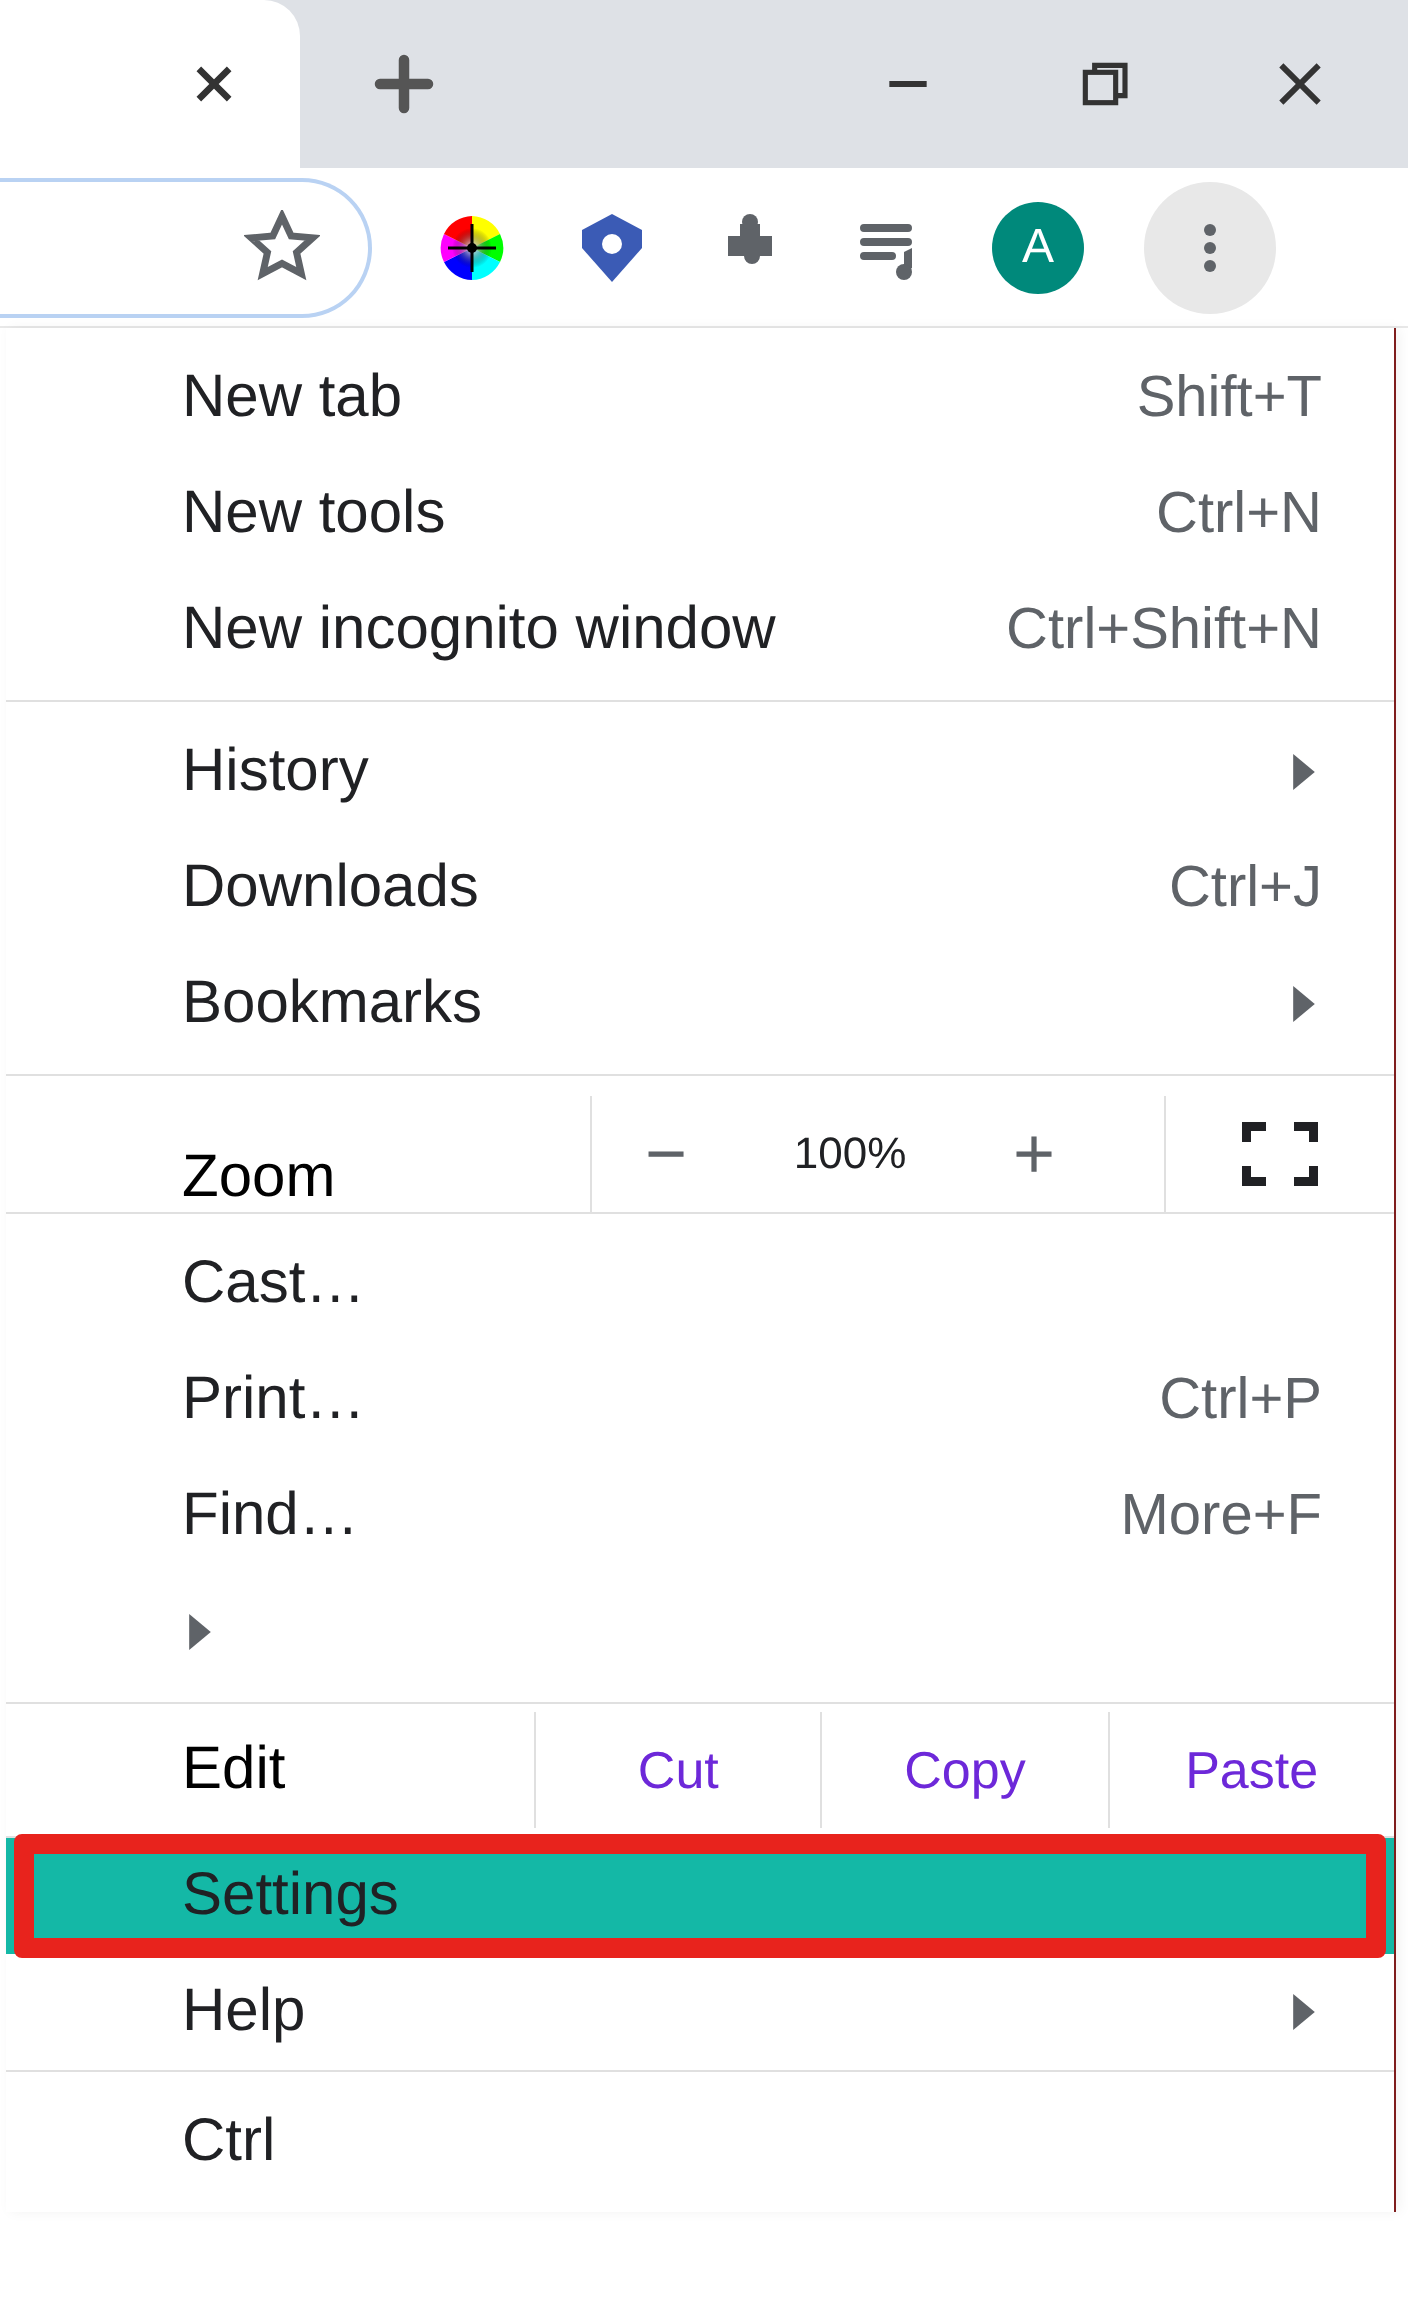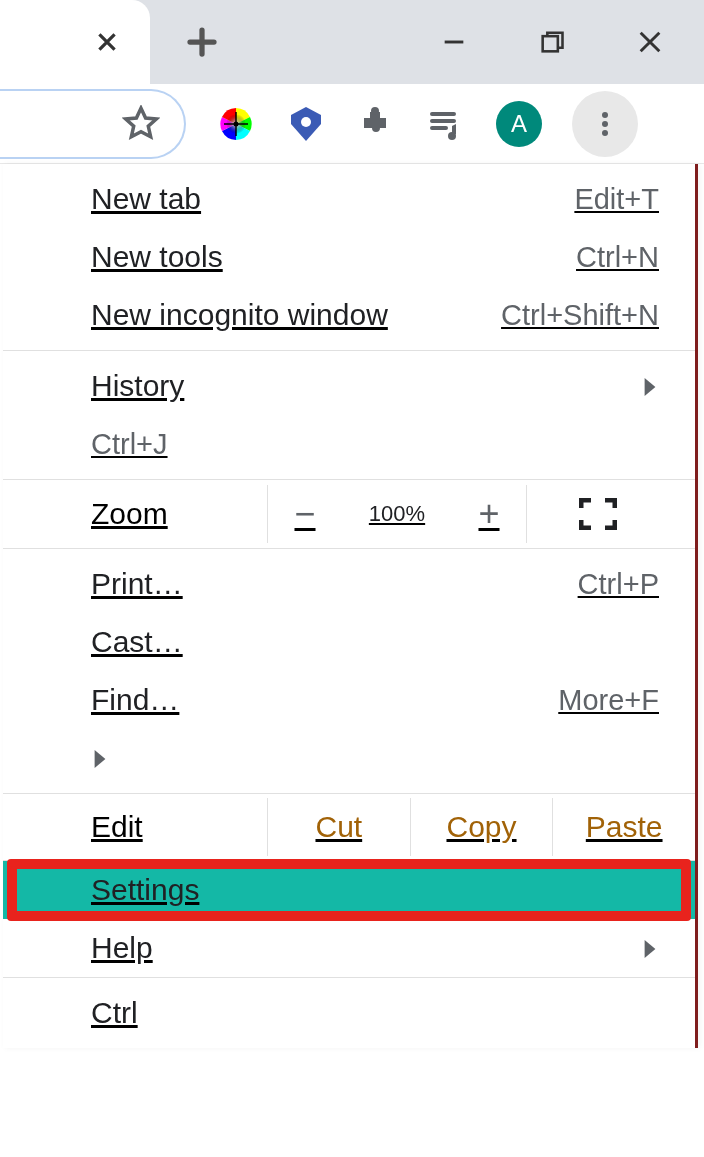--- a/index.html
+++ b/index.html
@@ -91,47 +91,47 @@
       align-items: center;
       justify-content: center;
       cursor: pointer;
     }
     .dot { width: 6px; height: 6px; background: #5f6368; border-radius: 50%; margin: 3px 0; }
 
     
     .menu {
       width: 695px;
       margin-left: 3px;
-      border-right: 3px solid #7f1d1d;
+      border-right: 1px solid #7f1d1d;
       box-shadow: 2px 0 6px rgba(0,0,0,0.05);
       background: #fff;
-      text-decoration: underline;
     }
     .menu-section { padding: 6px 0; }
     .divider { height: 1px; background: #e0e0e0; }
     .menu-item {
       display: flex;
       justify-content: space-between;
       align-items: center;
       padding: 12px 36px 12px 88px;
       font-size: 30px;
       color: #202124;
       cursor: pointer;
       min-height: 58px;
     }
     .menu-item .shortcut { color: #5f6368; font-size: 29px; }
     .menu-item .submenu-arrow { color: #5f6368; }
     .arrow-svg { width: 18px; height: 18px; fill: #5f6368; }
 
     .zoom-row {
       display: flex;
-      align-items: center;
+      align-items: flex-end;
       padding: 0 0 0 88px;
       height: 68px;
       font-size: 30px;
+      gap: 28px;
     }
     .zoom-label { flex: 0 0 176px; }
     .zoom-controls {
       display: flex;
       align-items: center;
       border-left: 1px solid #e0e0e0;
       height: 58px;
     }
     .zoom-btn {
       width: 74px; text-align: center; font-size: 36px; color: #5f6368; cursor: pointer;
@@ -155,22 +155,22 @@
     }
     .edit-label { flex: 0 0 176px; }
     .edit-btn {
       border-left: 1px solid #e0e0e0;
       height: 58px;
       flex: 1;
       display: flex;
       align-items: center;
       justify-content: center;
       cursor: pointer;
-      color: #a16207;
-      font-size: 30px;
+      color: #6d28d9;
+      font-size: 26px;
     }
 
     .settings-item {
       background: #14b8a6;
     }
     .highlight-box {
       position: relative;
     }
     .highlight-box::before {
       content: "";
@@ -264,42 +264,49 @@
         <div class="dot"></div>
     </div>
   </div>
 </div>
 
 <div class="menu">
 
   <div class="menu-section">
     <div class="menu-item">
       <span>New tab</span>
-      <span class="shortcut">Edit+T</span>
+      <span class="shortcut">Shift+T</span>
     </div>
     <div class="menu-item">
       <span>New tools</span>
       <span class="shortcut">Ctrl+N</span>
     </div>
     <div class="menu-item">
       <span>New incognito window</span>
       <span class="shortcut">Ctrl+Shift+N</span>
     </div>
   </div>
   <div class="divider"></div>
 
   <div class="menu-section">
     <div class="menu-item">
       <span>History</span>
       <span class="submenu-arrow"><svg class="arrow-svg" viewBox="0 0 10 10">
             <path d="M2 0l6 5-6 5z"></path>
           </svg></span>
     </div>
     <div class="menu-item">
+      <span>Downloads</span>
       <span class="shortcut">Ctrl+J</span>
+    </div>
+    <div class="menu-item">
+      <span>Bookmarks</span>
+      <span class="submenu-arrow"><svg class="arrow-svg" viewBox="0 0 10 10">
+            <path d="M2 0l6 5-6 5z"></path>
+          </svg></span>
     </div>
   </div>
   <div class="divider"></div>
 
   <div class="zoom-row">
     <span class="zoom-label">Zoom</span>
     <div class="zoom-controls">
       <span class="zoom-btn">−</span>
       <span class="zoom-val">100%</span>
       <span class="zoom-btn">+</span>
@@ -307,25 +314,25 @@
     <div class="fullscreen-btn">
       <svg width="38" height="32" viewBox="0 0 38 32">
           <path d="M2 10V2h10M36 10V2H26M2 22v8h10M36 22v8H26" stroke="#202124" stroke-width="5" fill="none"></path>
         </svg>
     </div>
   </div>
   <div class="divider"></div>
 
   <div class="menu-section">
     <div class="menu-item">
+      <span>Cast…</span>
+    </div>
+    <div class="menu-item">
       <span>Print…</span>
       <span class="shortcut">Ctrl+P</span>
-    </div>
-    <div class="menu-item">
-      <span>Cast…</span>
     </div>
     <div class="menu-item">
       <span>Find…</span>
       <span class="shortcut">More+F</span>
     </div>
     <div class="menu-item">
       <span class="submenu-arrow"><svg class="arrow-svg" viewBox="0 0 10 10">
             <path d="M2 0l6 5-6 5z"></path>
           </svg></span>
     </div>

